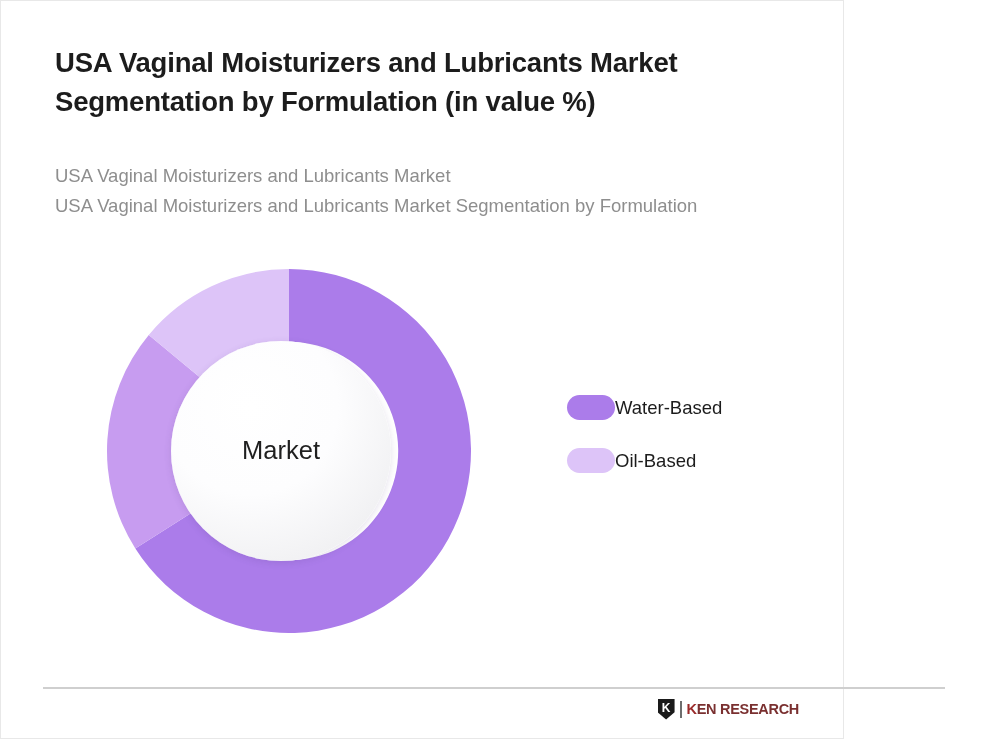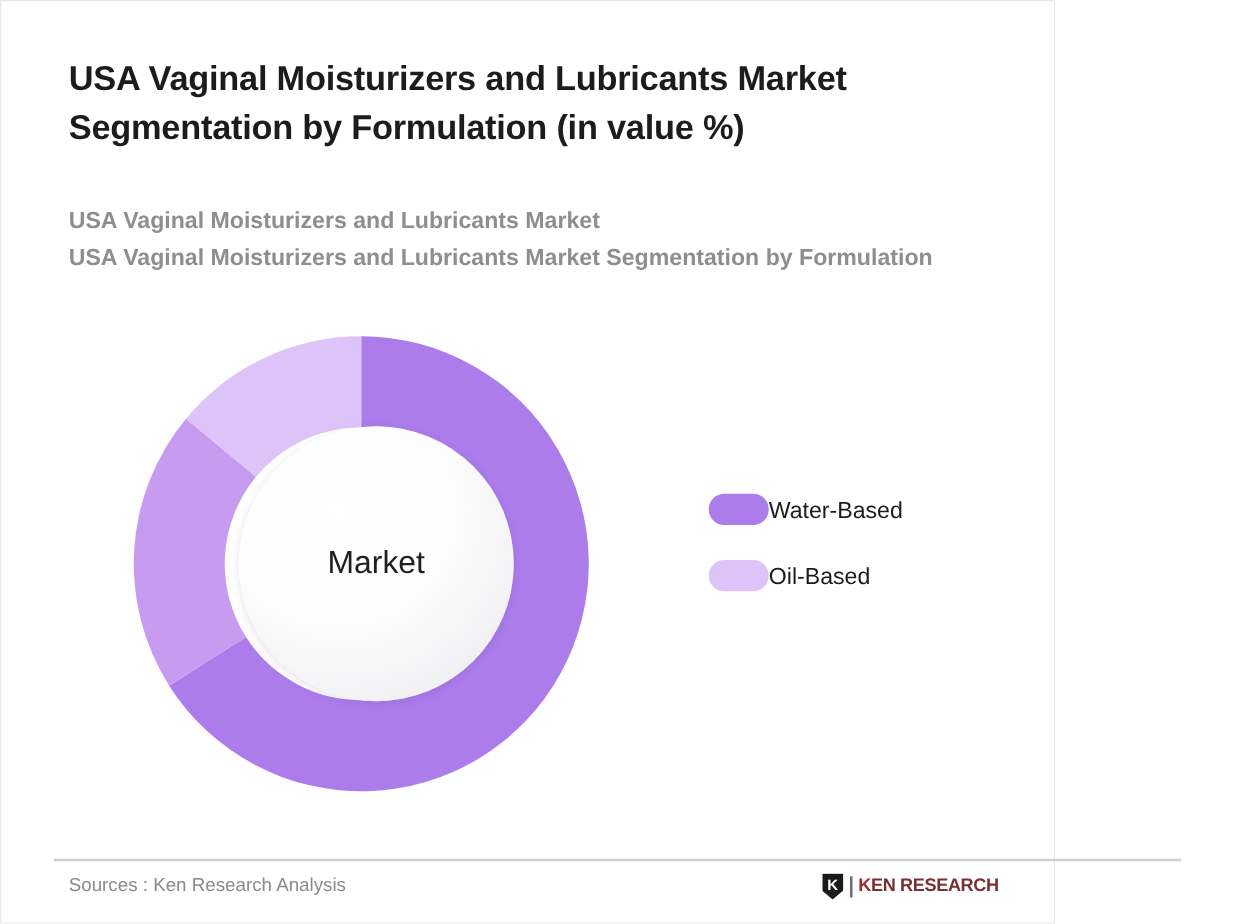--- a/index.html
+++ b/index.html
@@ -39,21 +39,21 @@
 
   
   #subtitle {
     position: absolute;
     left: 54px;
     top: 160px;
     width: 880px;
     font-size: 18.5px;
     color: #8e8e8e;
     line-height: 1.63;
-    font-weight: bold;
+    font-weight: normal;
   }
   #subtitle div { white-space: nowrap; }
 
   
   #chart-area {
     position: absolute;
     left: 0;
     top: 232px;
     width: 986px;
     height: 440px;
@@ -68,21 +68,21 @@
   }
   #donut-svg {
     position: absolute;
     left: 0; top: 0;
     width: 364px;
     height: 364px;
     overflow: visible;
   }
   #donut-hole {
     position: absolute;
-    left: 84px;
+    left: 64px;
     top: 72px;
     width: 220px;
     height: 220px;
     border-radius: 50%;
     background: radial-gradient(circle at 36% 30%, #ffffff 0%, #fdfdfe 42%, #f1f1f3 78%, #e4e4e7 100%);
     box-shadow: 0 2px 7px rgba(90,60,130,0.16), inset 0 0 1px rgba(255,255,255,0.9);
     display: flex;
     flex-direction: column;
     align-items: center;
     justify-content: center;
@@ -210,21 +210,20 @@
         <div class="legend-row">
           <div class="legend-swatch" style="background: rgb(221, 196, 248);"></div>
           <div class="legend-label">Oil-Based</div>
         </div>
       </div>
 
   </div>
 
   <div id="footer-rule"></div>
 
-  <div id="footer-source">Sources : Ken Research Analysis</div>
 
   <div id="logo">
     <div id="logo-shield">
       <span id="logo-shield-k">K</span>
     </div>
     <div id="logo-divider"></div>
     <div id="logo-text">
       <span class="k">K</span><span class="r">EN RESEARCH</span>
     </div>
   </div>

